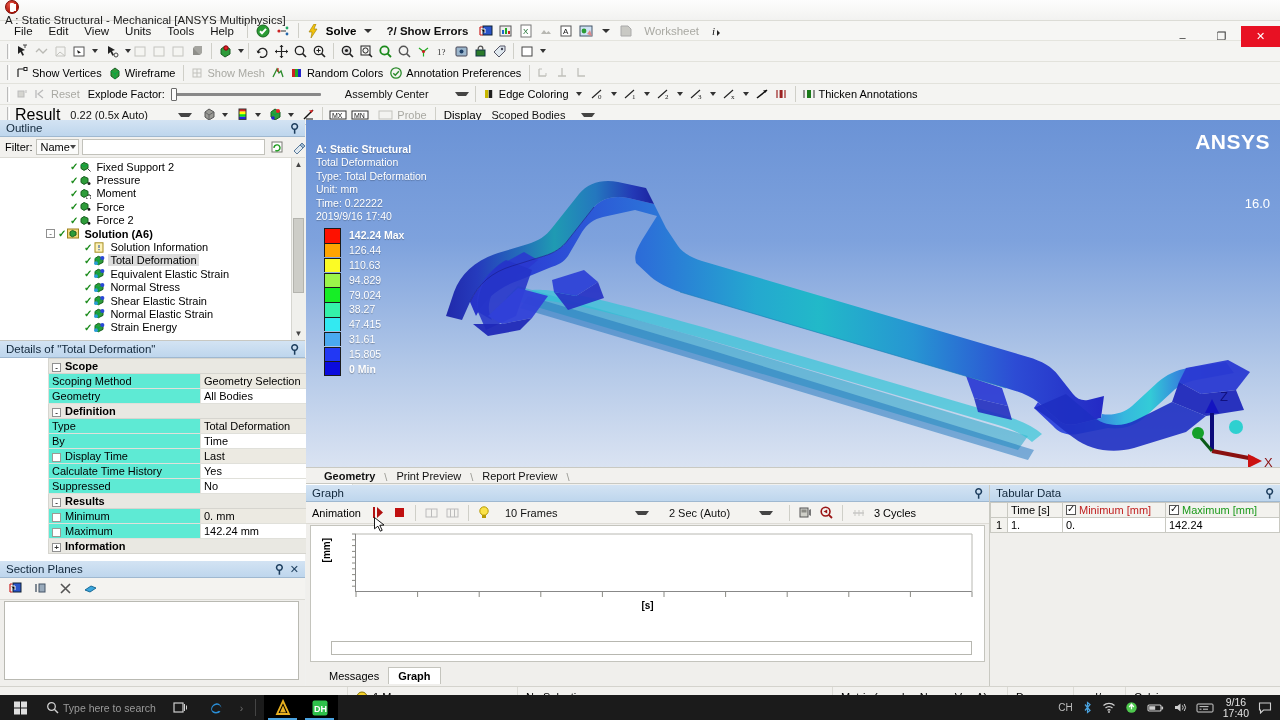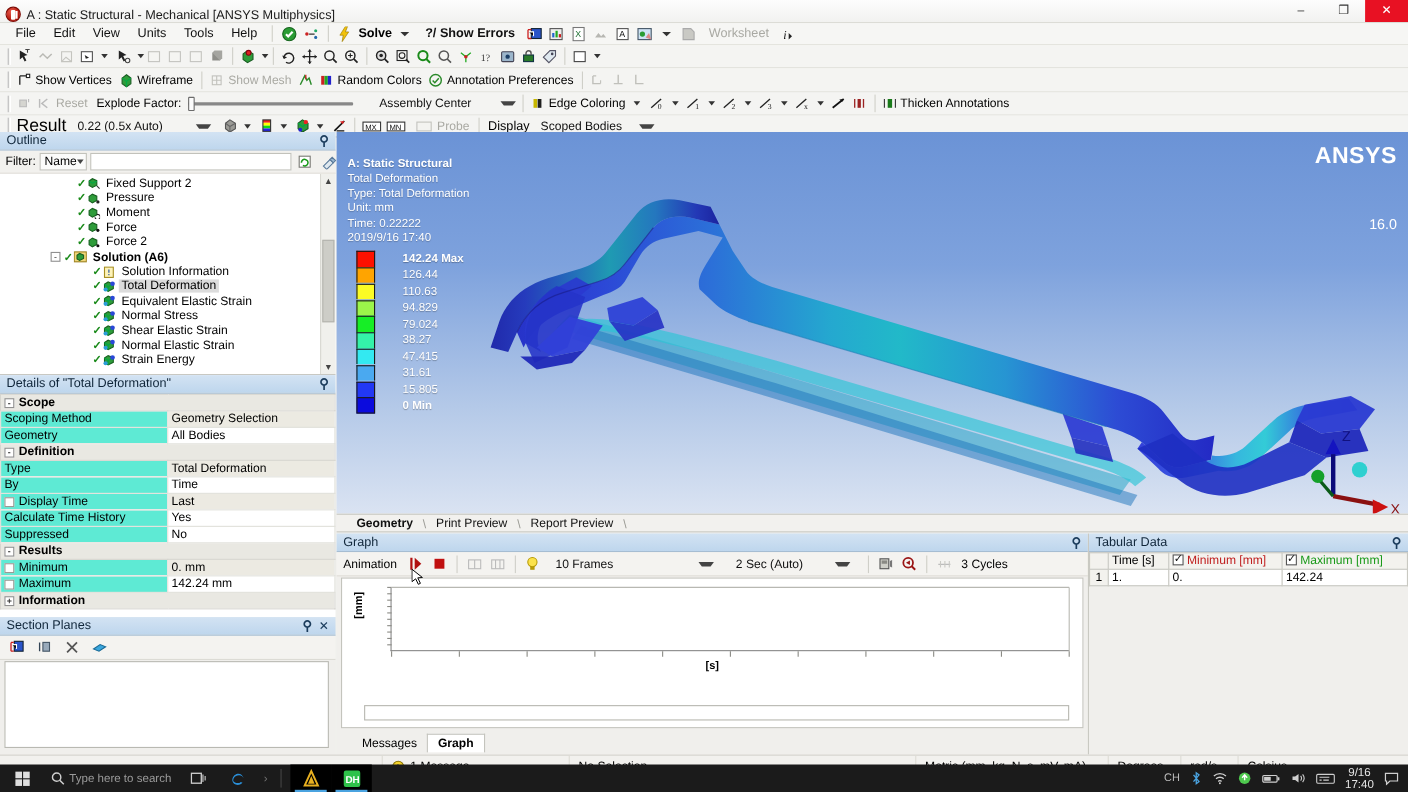--- a/index.html
+++ b/index.html
@@ -10,21 +10,21 @@
     font-family: "Liberation Sans", sans-serif;
     font-size: 11px;
     background: #d4d0c8;
   }
   #app { position: relative; width: 1280px; height: 720px; background: #f0f0ee; }
 
   
   .titlebar {
     height: 21px; background: linear-gradient(#fdfdfd, #f2f2f0);
     border-bottom: 1px solid #dcdcd6;
-    display: flex; align-items: flex-end; padding: 0 0 0 5px;
+    display: flex; align-items: flex-start; padding: 0 0 0 5px; flex-direction: column;
   }
   .titlebar .tb-icon {
     width: 14px; height: 14px; border-radius: 50%;
     background: radial-gradient(circle at 35% 30%, #e8584a, #b01408 70%);
     border: 1px solid #7d0b05; margin-right: 5px; flex: none;
     position: relative;
   }
   .titlebar .tb-icon::after {
     content: ""; position: absolute; left: 4px; top: 2px;
     width: 4px; height: 9px; background: #fff; border-radius: 1px;
@@ -104,21 +104,21 @@
   .tnode.sel .tlabel { background: #dcdcdc; }
   .tnode .tlabel { padding: 0 2px; }
   .tnode.bold .tlabel { font-weight: bold; }
   .gutter { display: inline-block; }
   .chk { color: #1a8a1a; font-size: 10px; font-weight: bold; margin-right: 1px; }
   .tico { width: 12px; height: 11px; margin-right: 3px; flex: none; display: inline-block; }
   .exp { width: 9px; height: 9px; border: 1px solid #909090; background: #fff; font-size: 8px; line-height: 7px;
          text-align: center; margin-right: 3px; color: #333; flex: none; }
 
   .details { position: absolute; left: 0; right: 0; top: 221px; bottom: 125px; background: #fff; }
-  .dtbl { width: 100%; border-collapse: collapse; font-size: 11px; table-layout: fixed; }
+  .dtbl { width: 100%; border-collapse: collapse; font-size: 11px; table-layout: fixed; margin-left: 48px; }
   .dtbl td { border: 1px solid #e0e0da; height: 15px; padding: 0 3px; overflow: hidden; white-space: nowrap; }
   .dtbl td.k { width: 118px; background: #5eead4; }
   .dtbl td.v { background: #fff; }
   .dtbl tr.grp td { background: #e9e8e2; font-weight: bold; border-color: #d6d5cf; }
   .dtbl tr.shade td.v { background: #eceae2; }
   .expbox { display: inline-block; width: 9px; height: 9px; border: 1px solid #909090; background: #fff;
             font-size: 8px; line-height: 7px; text-align: center; color: #333; margin-right: 4px; vertical-align: middle; }
   .cbox { display: inline-block; width: 9px; height: 9px; border: 1px solid #9a9a94; background: #fff;
           margin-right: 4px; vertical-align: middle; }
 
@@ -131,21 +131,21 @@
   .rightcol { position: absolute; left: 305px; right: 0; top: 0; bottom: 0; }
   .viewport { position: absolute; left: 1px; right: 0; top: 0; height: 347px;
               background: linear-gradient(#6b93d6 0%, #7ea2dd 35%, #b4c9e8 72%, #dae3f2 100%); overflow: hidden; }
   .vp-text { position: absolute; left: 10px; top: 23px; color: #fff; font-size: 10.5px; line-height: 13.4px;
              text-shadow: 0 1px 1px rgba(0,0,0,.25); }
   .vp-text .b { font-weight: bold; }
   .ansys-logo { position: absolute; right: 10px; top: 11px; text-align: right; color: #fff; }
   .ansys-logo .big { font-size: 21px; font-weight: bold; letter-spacing: .5px; line-height: 22px; }
   .ansys-logo .sm { font-size: 13px; line-height: 14px; margin-top: 44px; }
   .legend { position: absolute; left: 18px; top: 108px; }
-  .legend-row { display: flex; align-items: center; height: 14.8px; gap: 17px; }
+  .legend-row { display: flex; align-items: center; height: 14.8px; }
   .legend-sw { width: 17px; height: 14.5px; border: 1px solid #1b1b1b; border-bottom: none; }
   .legend-row:last-child .legend-sw { border-bottom: 1px solid #1b1b1b; }
   .legend-lb { color: #fff; font-size: 10.5px; margin-left: 8px; text-shadow: 0 1px 1px rgba(0,0,0,.3); }
   .legend-lb.b { font-weight: bold; }
 
   .vp-tabs { position: absolute; left: 1px; right: 0; top: 347px; height: 17px; background: #f2f1ee;
              border-top: 1px solid #c9c9c2; border-bottom: 1px solid #c9c9c2; display: flex; align-items: flex-end; }
   .vtab { font-size: 11px; padding: 1px 9px 1px 9px; position: relative; color: #111; }
   .vtab.active { font-weight: bold; }
   .vtab-sl { width: 9px; }

